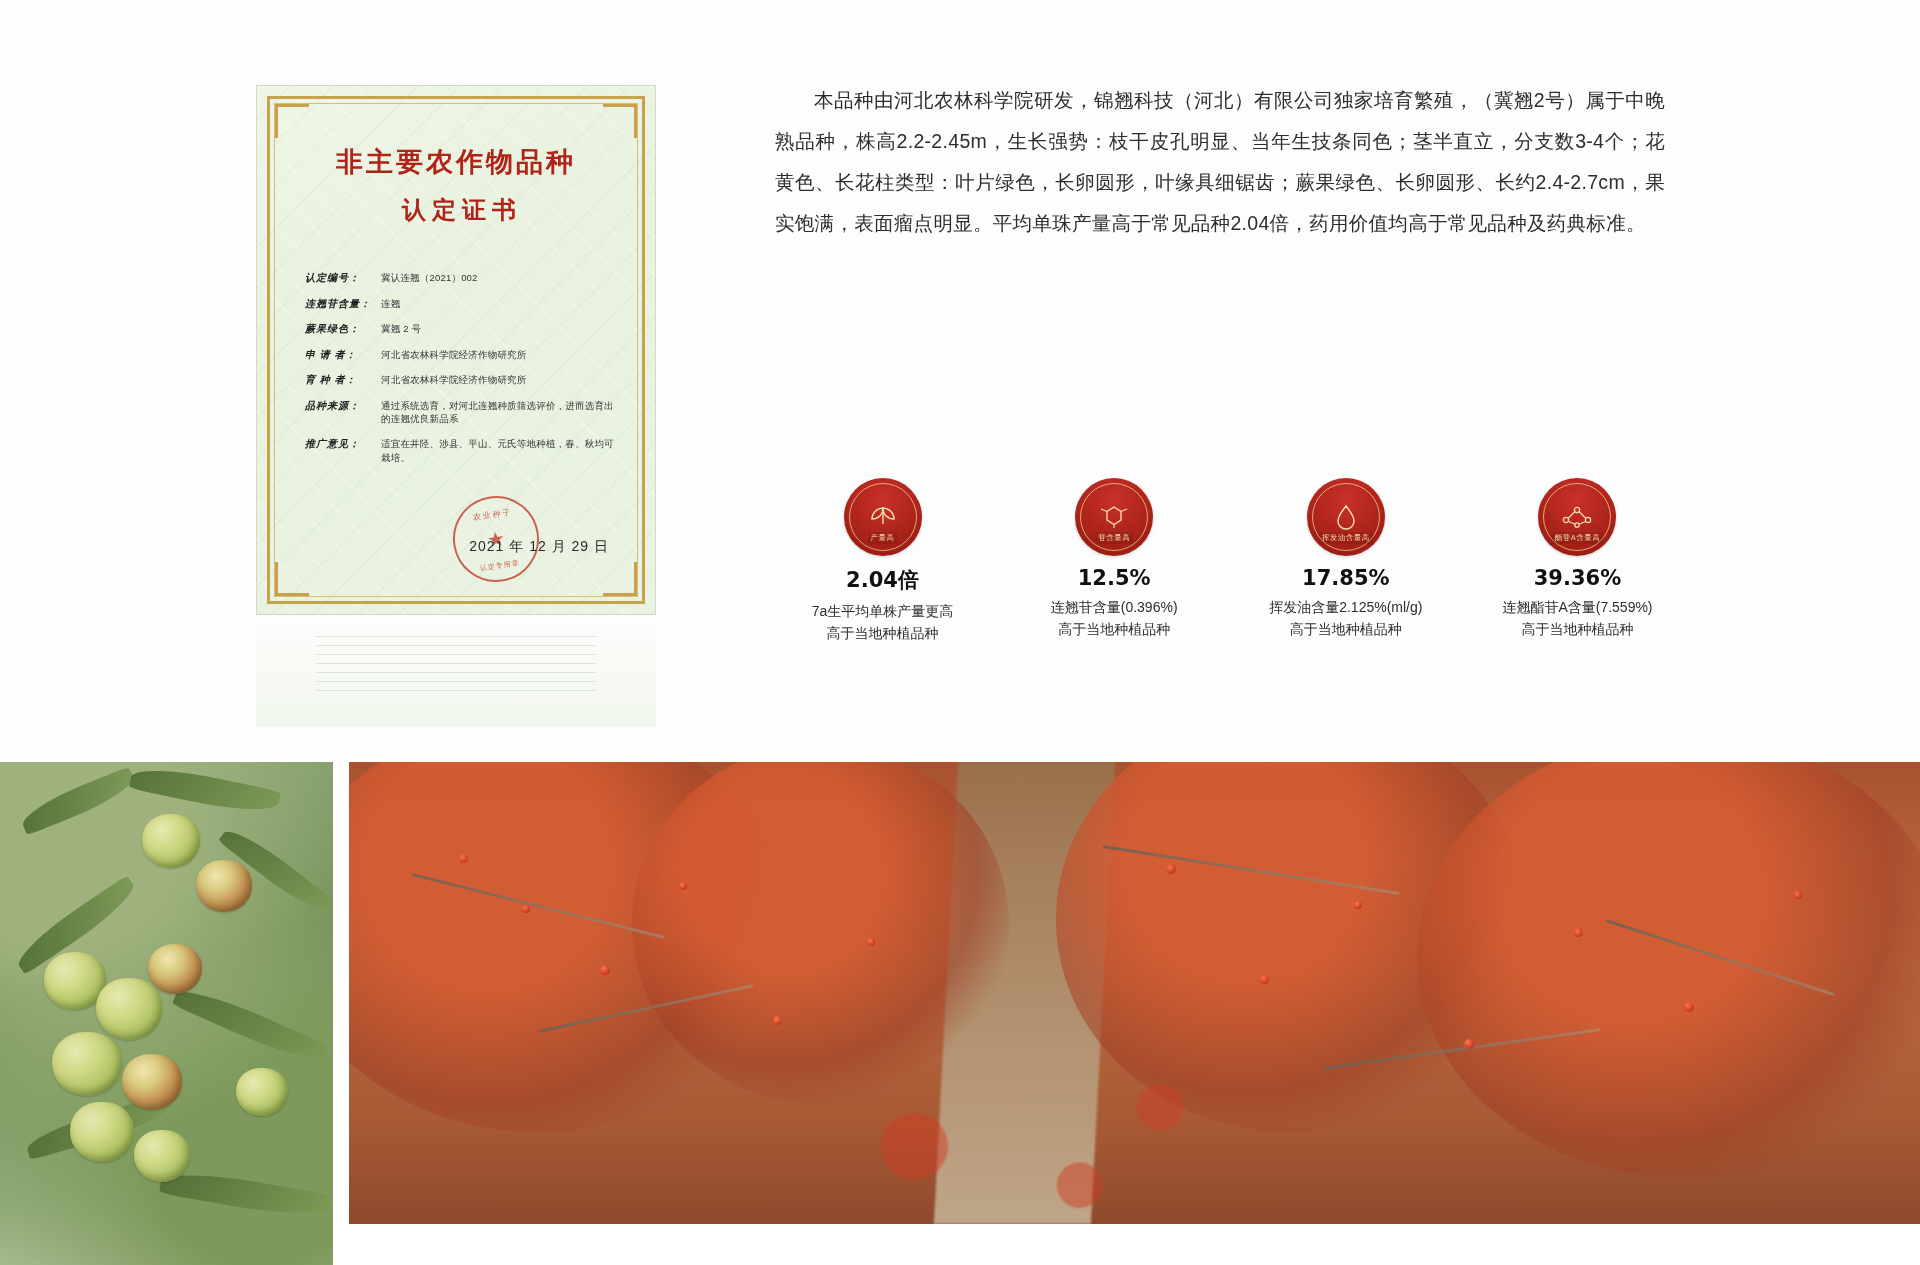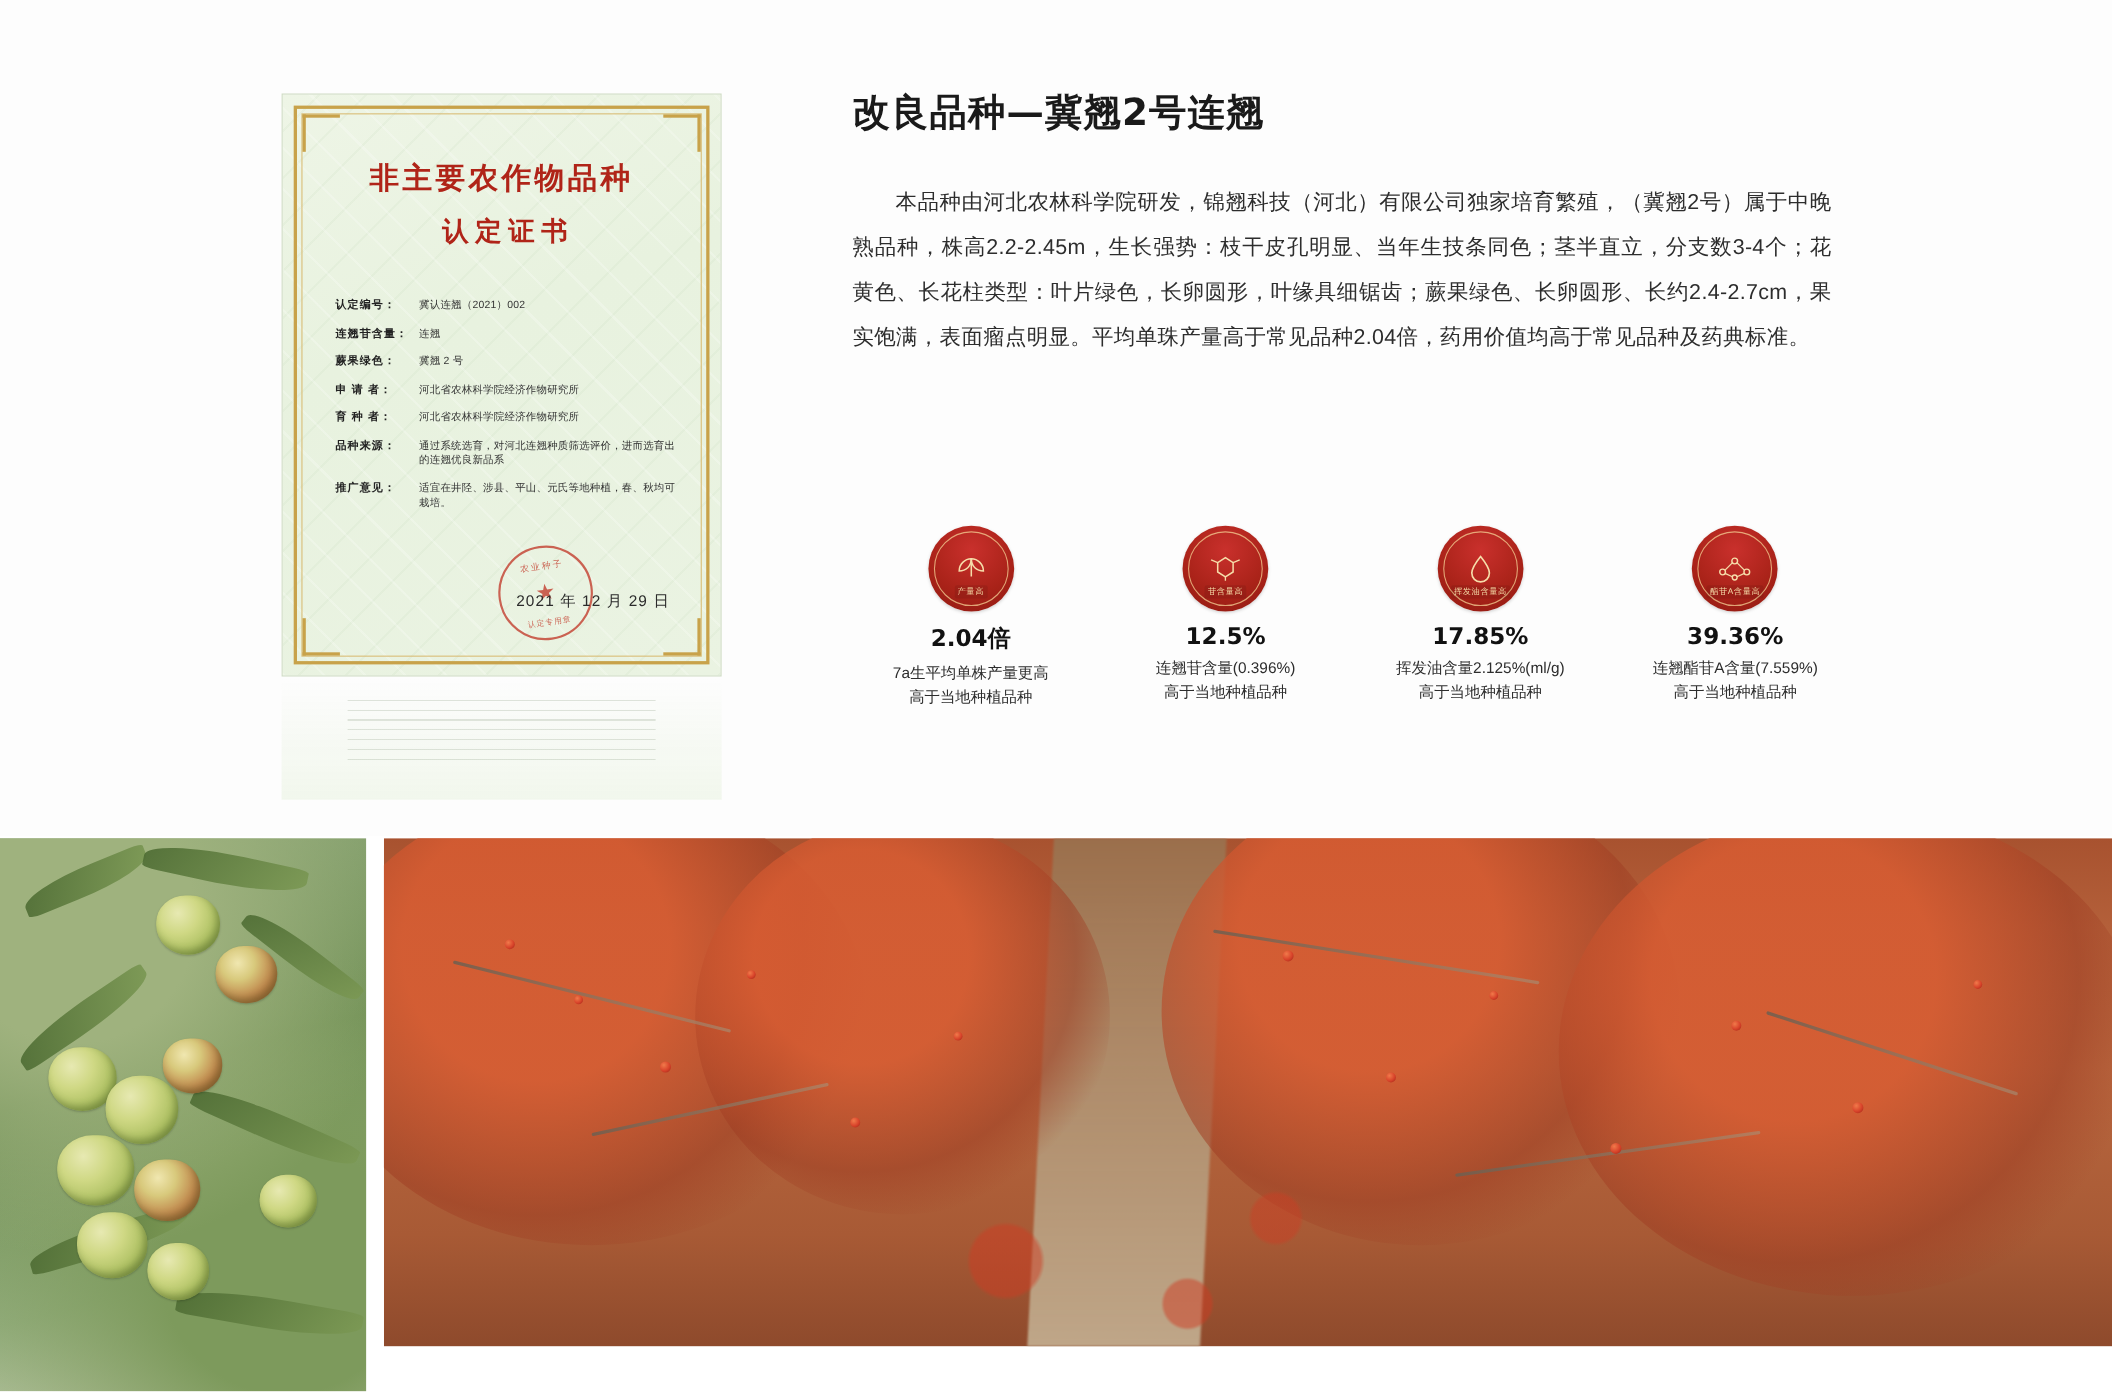--- a/index.html
+++ b/index.html
@@ -90,20 +90,21 @@
     font-size: 10px;
     color: #2c2c2c;
     line-height: 1.45;
   }
   .cert-label {
     width: 76px;
     flex: 0 0 76px;
     letter-spacing: 1px;
     color: #222;
     font-weight: 600;
+    font-style: italic;
   }
   .cert-value {
     flex: 1;
     color: #333;
     font-size: 9.5px;
     letter-spacing: .2px;
   }
   .cert-seal {
     position: absolute;
     left: 196px; top: 410px;
@@ -367,21 +368,20 @@
         </div>
 
         <div class="cert-date">2021 年 12 月 29 日</div>
       </div>
     </div>
     <div class="cert-reflection">
       <div class="r-lines"></div>
     </div>
 
     <div class="content">
-      <h1 class="headline">改良品种—冀翘2号连翘</h1>
       <p class="body-text">本品种由河北农林科学院研发，锦翘科技（河北）有限公司独家培育繁殖，（冀翘2号）属于中晚熟品种，株高2.2-2.45m，生长强势：枝干皮孔明显、当年生技条同色；茎半直立，分支数3-4个；花黄色、长花柱类型：叶片绿色，长卵圆形，叶缘具细锯齿；蕨果绿色、长卵圆形、长约2.4-2.7cm，果实饱满，表面瘤点明显。平均单珠产量高于常见品种2.04倍，药用价值均高于常见品种及药典标准。</p>
     </div>
 
     <div class="stats">
 
       <div class="stat">
         <div class="stat-badge">
           <div class="ring"></div>
           <svg width="34" height="26" viewBox="0 0 34 26" aria-hidden="true">
             <path d="M17 4 C11 4 6 9 6 15 C12 15 17 11 17 4 Z" fill="none" stroke="#f6dca9" stroke-width="1.4"></path>

